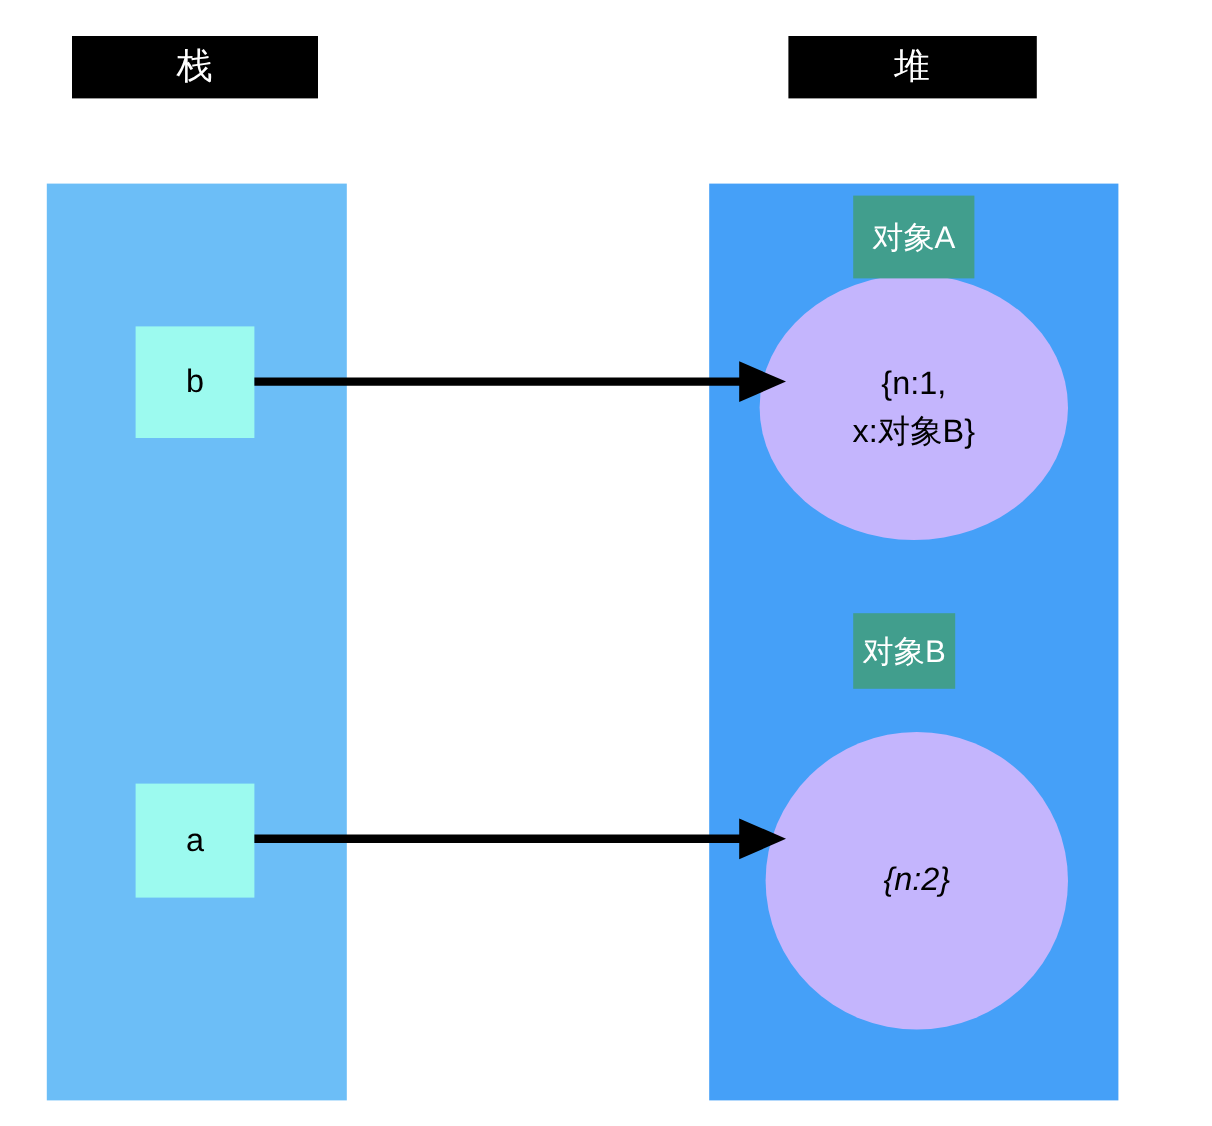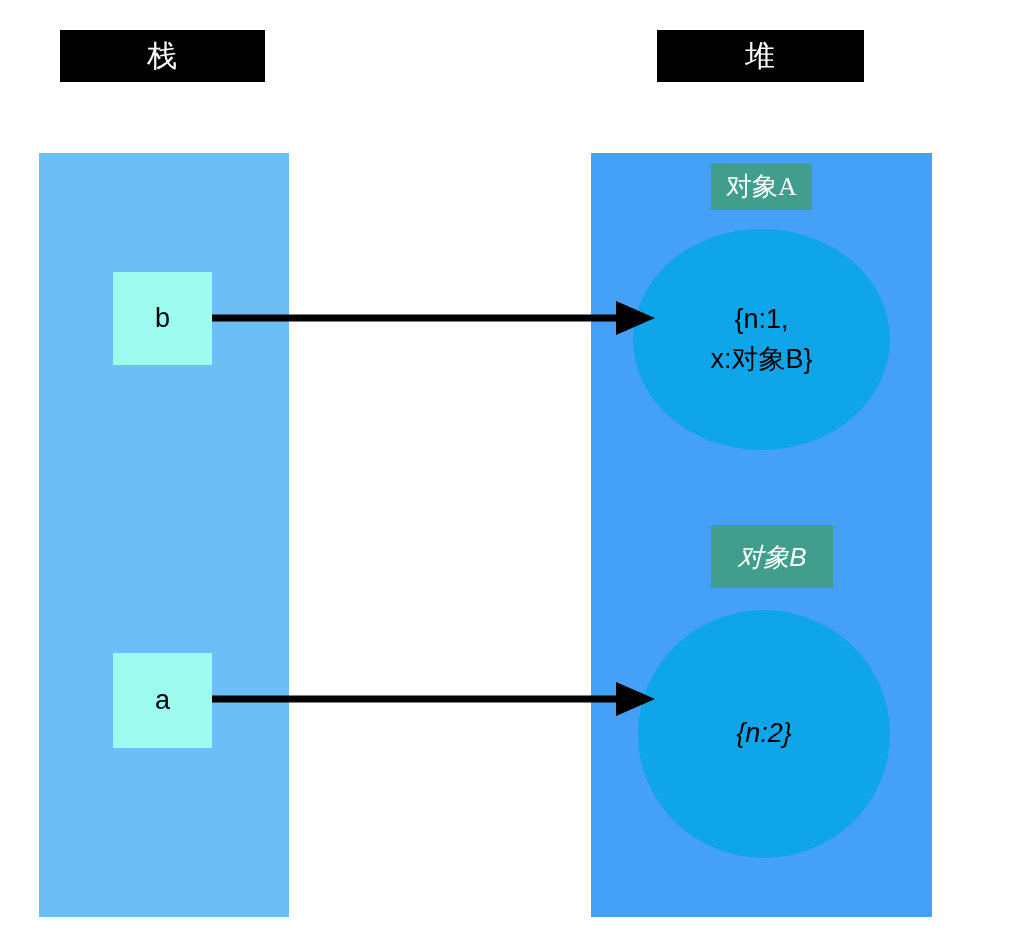--- a/index.html
+++ b/index.html
@@ -67,27 +67,27 @@
     position: absolute;
     background: #419E8D;
     color: #ffffff;
     display: flex;
     align-items: center;
     justify-content: center;
     font-size: 26px;
     line-height: 1;
     z-index: 3;
   }
-  #tag-a { left: 711px; top: 163px; width: 101px; height: 47px; font-family: Liberation Serif, serif; }
-  #tag-b { left: 711px; top: 525px; width: 122px; height: 63px; font-style: italic; }
+  #tag-a { left: 711px; top: 163px; width: 101px; height: 69px; }
+  #tag-b { left: 711px; top: 511px; width: 85px; height: 63px; }
 
   
   .obj-circle {
     position: absolute;
-    background: #0ea5e9;
+    background: #c4b5fd;
     border-radius: 50%;
     display: flex;
     flex-direction: column;
     align-items: center;
     justify-content: center;
     color: #000000;
     font-size: 27px;
     line-height: 1.45;
     z-index: 2;
     text-align: center;

